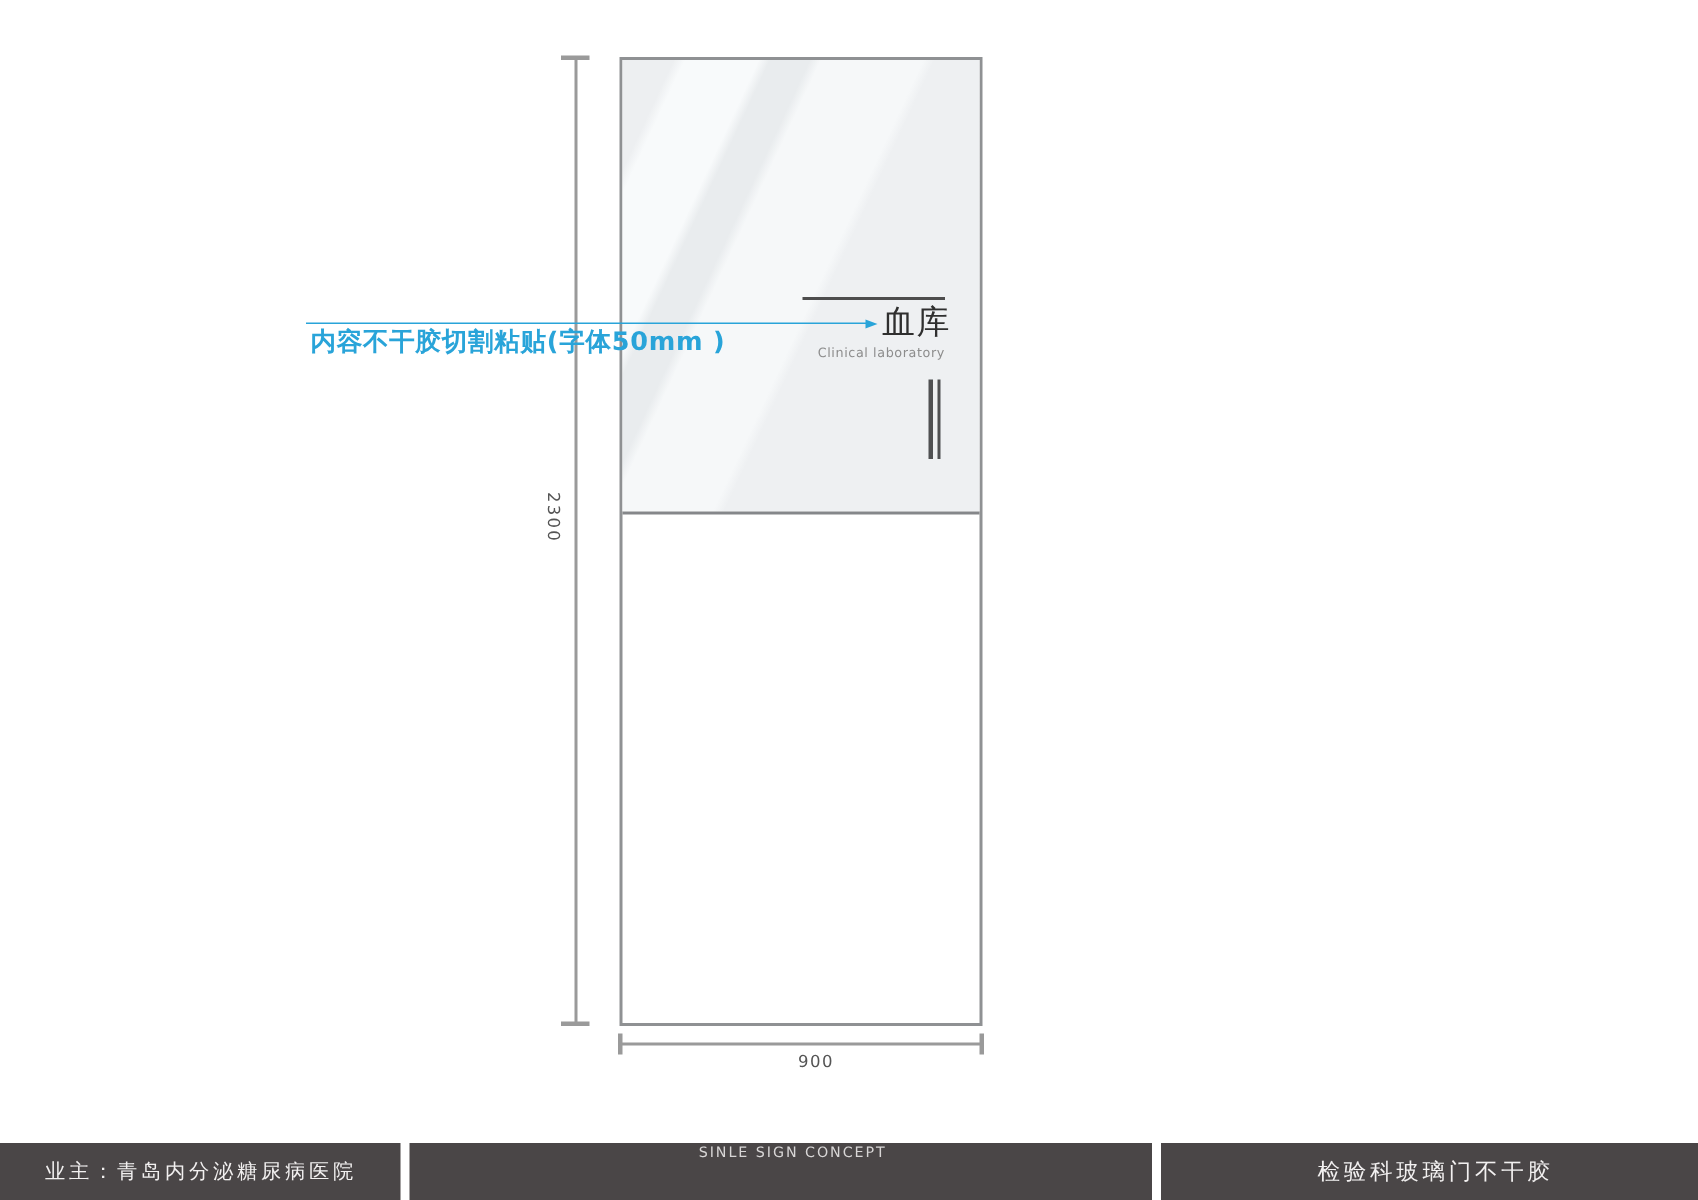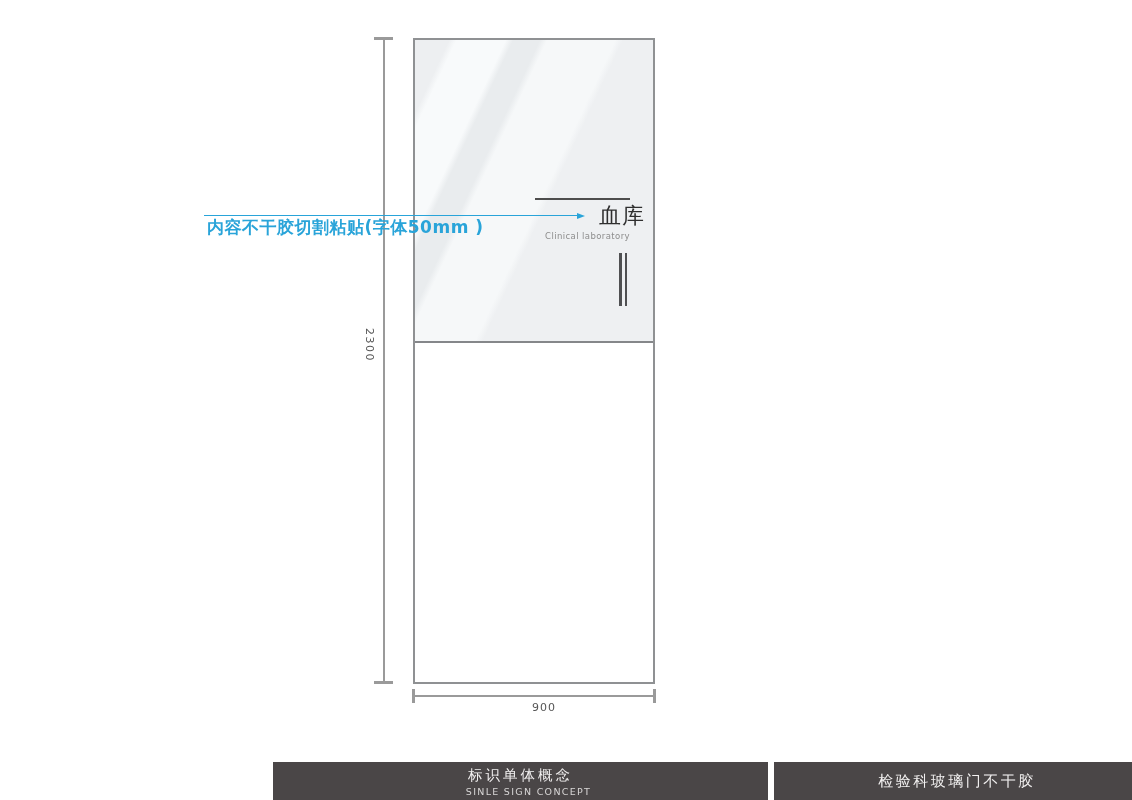--- a/index.html
+++ b/index.html
@@ -23,21 +23,21 @@
       #f8fafb 11%, #f8fafb 24%,
       #e9ecee 26%, #e9ecee 33%,
       #f6f8f9 35%, #f6f8f9 53%,
       #eef0f2 55%, #eef0f2 100%);
   }
   .sign-rule{
     position:absolute;left:120px;top:158px;width:95px;height:2px;
     background:#4d4d4d;
   }
   .sign-title{
-    position:absolute;right:8px;top:164px;
+    position:absolute;right:19px;top:164px;
     font-size:22px;line-height:24px;color:#2f2f2f;
     letter-spacing:1px;font-weight:500;white-space:nowrap;
   }
   .sign-sub{
     position:absolute;right:23px;top:191px;
     font-size:8.5px;line-height:10px;color:#8d8d8d;
     letter-spacing:0.4px;white-space:nowrap;
   }
   .handle{
     position:absolute;left:204px;top:213px;height:53px;
@@ -133,20 +133,22 @@
 
   <div>
     <div class="leader-text">内容不干胶切割粘贴(字体50mm )</div>
     <div class="leader-line"></div>
     <div class="leader-arrow"></div>
   </div>
 
 </div>
 
 <div class="footer">
+  <div class="cell cell-owner">
+    <span>业主：青岛内分泌糖尿病医院</span>
+  </div>
   <div class="cell cell-center">
-    <div class="t1">标识单体概念</div>
     <div class="t2">SINLE SIGN CONCEPT</div>
   </div>
   <div class="cell cell-right">
     <span>检验科玻璃门不干胶</span>
   </div>
 </div>
 
 </body></html>

